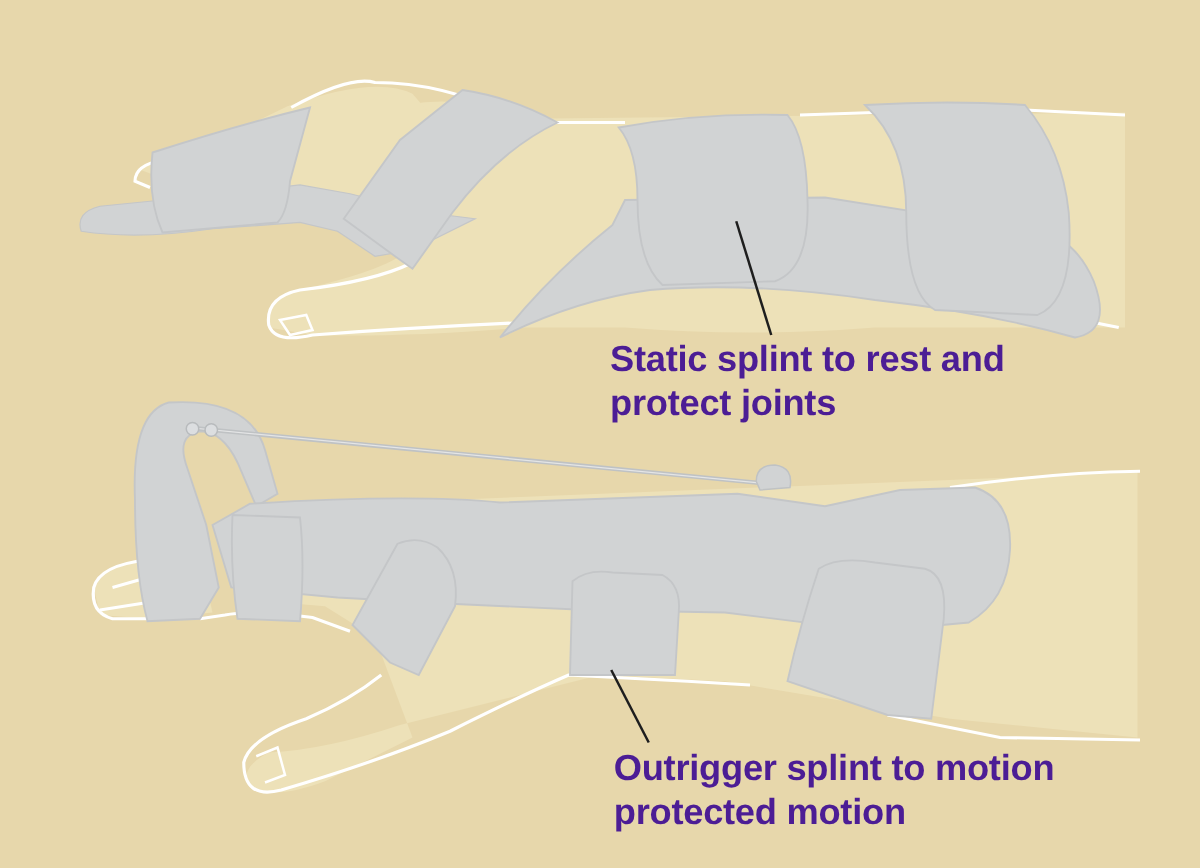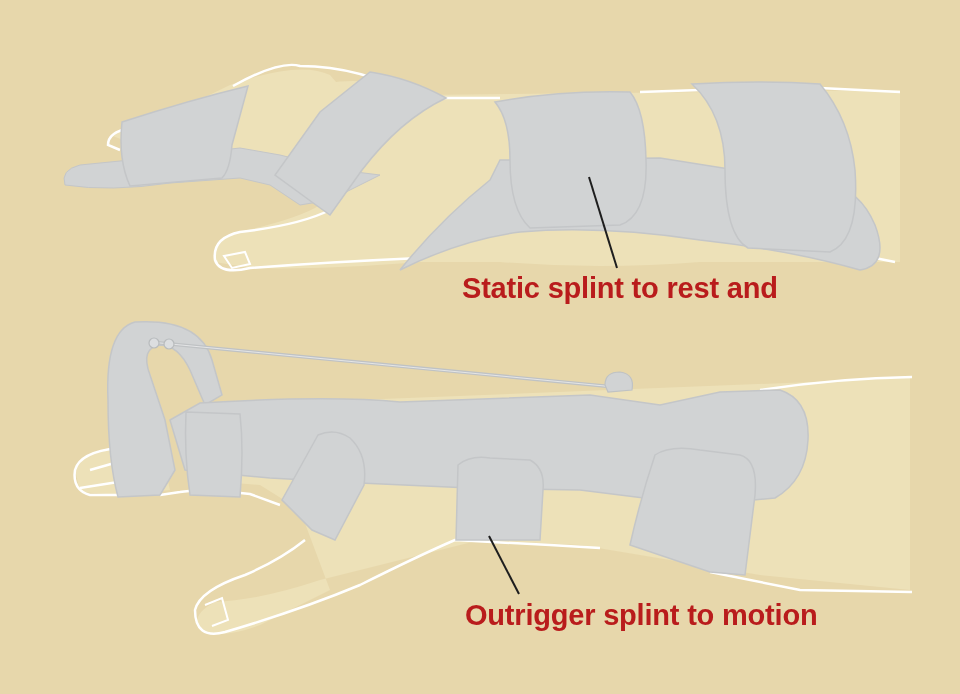--- a/index.html
+++ b/index.html
@@ -5,26 +5,27 @@
     html, body { margin: 0; padding: 0; }
     body {
       width: 960px; height: 694px; overflow: hidden;
       background: #e7d7ab;
       font-family: "Liberation Sans", sans-serif;
       position: relative;
     }
     .canvas { position: absolute; left: 0; top: 0; width: 960px; height: 694px; }
     .label {
       position: absolute;
-      color: #b91c1c;
+      color: #4c1d95;
       font-family: "Liberation Sans", sans-serif;
       font-weight: bold;
       font-size: 29px;
       line-height: 35px;
       letter-spacing: -0.2px;
+      margin-left: 26px;
     }
     .label span { display: block; }
     #label-static { left: 462px; top: 271px; }
     #label-outrigger { left: 465px; top: 598px; }
   </style>
 </head>
 <body>
 
 <svg class="canvas" viewBox="0 0 960 694" xmlns="http://www.w3.org/2000/svg">
 
@@ -87,17 +88,19 @@
     <path d="M458 465 Q470 455 490 458 L530 460 Q545 468 543 490 L540 540 L456 540 Z" fill="#d1d3d4" stroke="#c4c6c8" stroke-width="1.5"></path>
 
     <path d="M655 455 Q670 445 700 450 L740 455 Q758 460 755 495 L745 575 L710 572 L630 545 Q640 500 655 455 Z" fill="#d1d3d4" stroke="#c4c6c8" stroke-width="1.5"></path>
 
     <line x1="489" y1="536" x2="519" y2="594" stroke="#1e1e1e" stroke-width="2"></line>
   </g>
 </svg>
 
 <div class="label" id="label-static">
   <span>Static splint to rest and</span>
+  <span>protect joints</span>
 </div>
 
 <div class="label" id="label-outrigger">
   <span>Outrigger splint to motion</span>
+  <span>protected motion</span>
 </div>
 
 </body></html>

